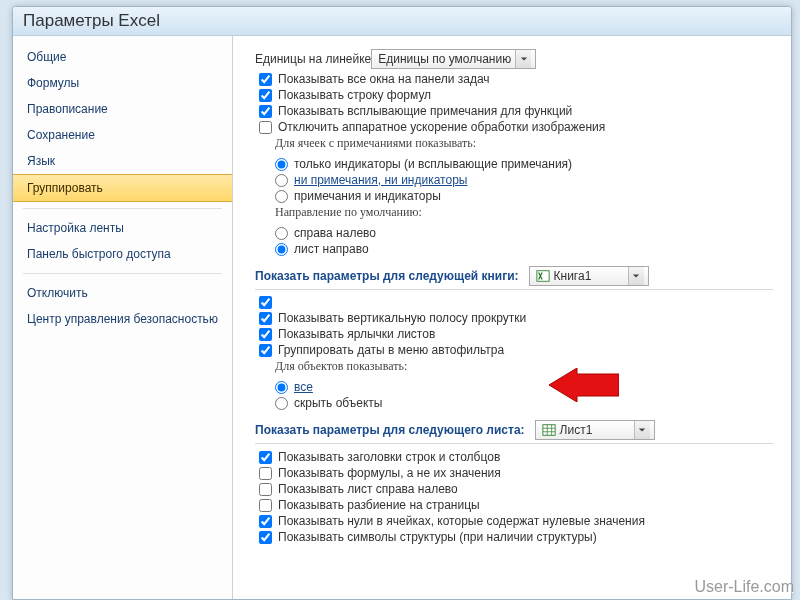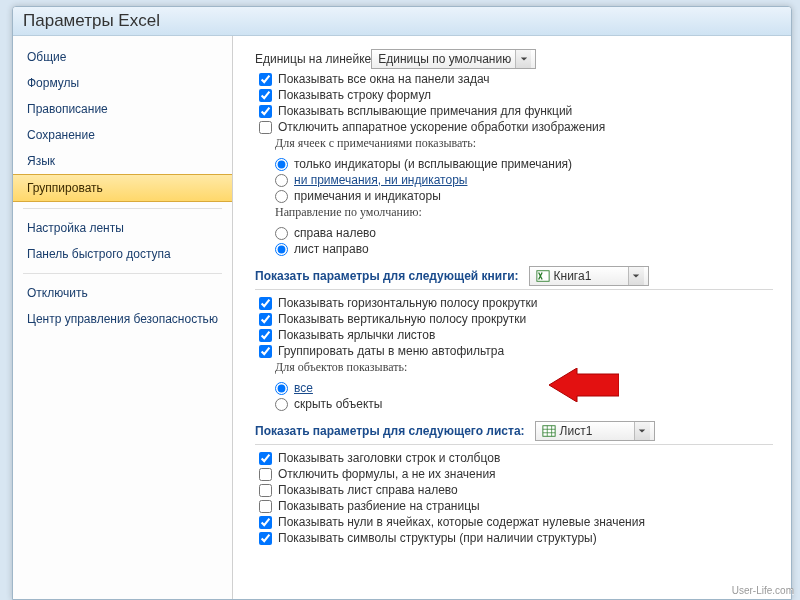--- a/index.html
+++ b/index.html
@@ -138,21 +138,21 @@
     position: absolute;
     width: 70px;
     height: 34px;
     pointer-events: none;
   }
   .watermark {
     position: absolute;
     right: 6px;
     bottom: 4px;
     color: #999;
-    font-size: 10px;
+    font-size: 16px;
     font-family: Arial, sans-serif;
     text-shadow: 0 1px 0 #fff;
   }
   .first-row-label {
     color: #333;
   }
   .link-like { color: #1a4b8c; text-decoration: underline; }
 </style>
 </head>
 <body>
@@ -246,21 +246,20 @@
           <span class="dd-btn">
             <svg viewBox="0 0 10 10">
                 <path d="M1 3 L5 7 L9 3 Z" fill="#444"></path>
               </svg>
           </span>
         </span>
       </div>
 
       <div class="chk">
         <input type="checkbox" checked="" style="">
-        <span>Показывать горизонтальную полосу прокрутки</span>
       </div>
       <div class="chk">
         <input type="checkbox" checked="" style="">
         <span>Показывать вертикальную полосу прокрутки</span>
       </div>
       <div class="chk">
         <input type="checkbox" checked="" style="">
         <span>Показывать ярлычки листов</span>
       </div>
       <div class="chk">
@@ -295,21 +294,21 @@
           </span>
         </span>
       </div>
 
       <div class="chk">
         <input type="checkbox" checked="" style="">
         <span>Показывать заголовки строк и столбцов</span>
       </div>
       <div class="chk">
         <input type="checkbox" style="">
-        <span>Отключить формулы, а не их значения</span>
+        <span>Показывать формулы, а не их значения</span>
       </div>
       <div class="chk">
         <input type="checkbox" style="">
         <span>Показывать лист справа налево</span>
       </div>
       <div class="chk">
         <input type="checkbox" style="">
         <span>Показывать разбиение на страницы</span>
       </div>
       <div class="chk">

